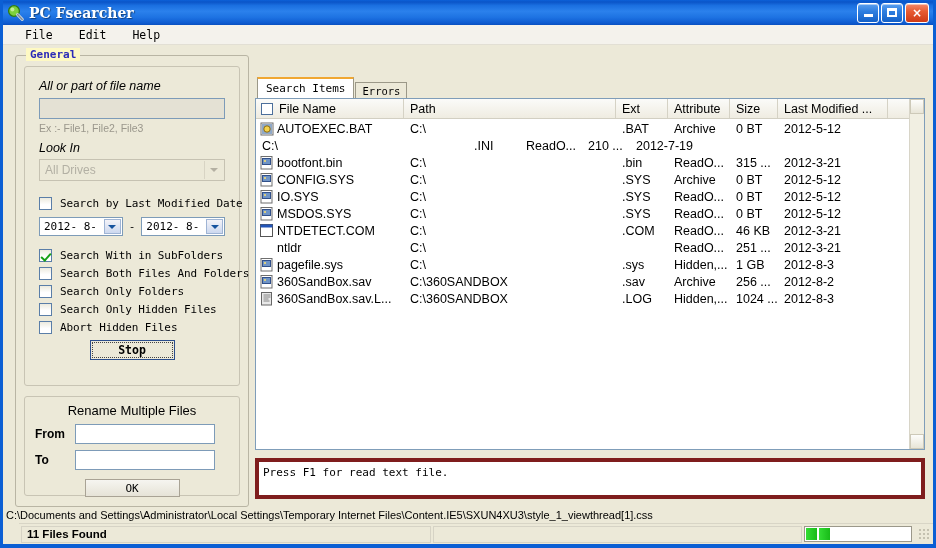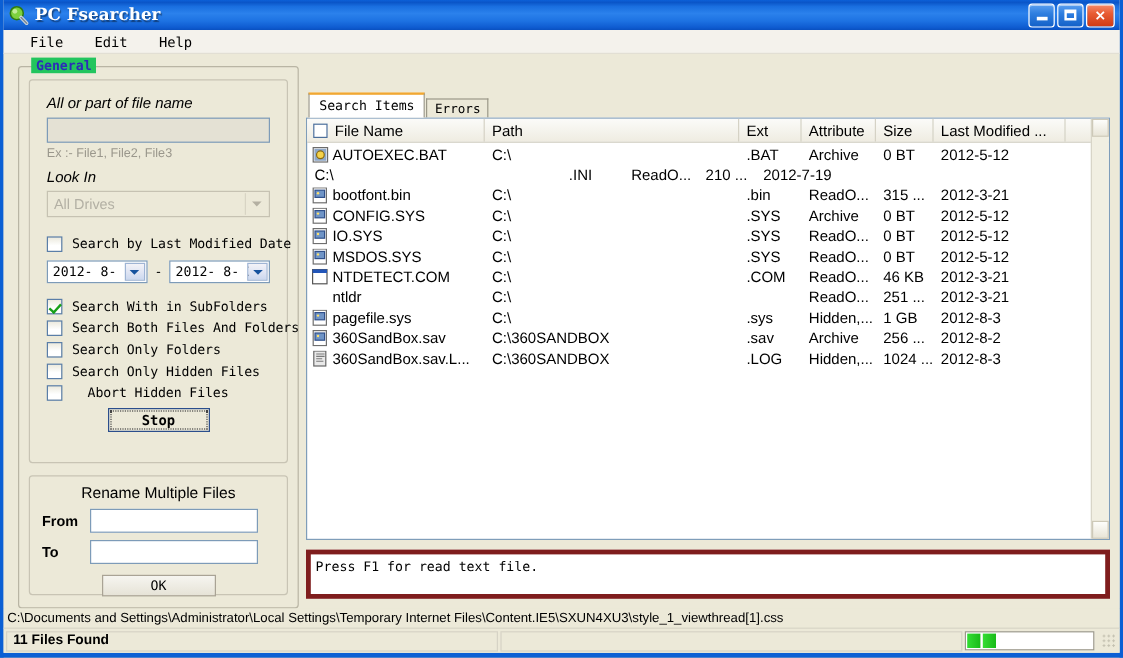--- a/index.html
+++ b/index.html
@@ -61,21 +61,21 @@
 
   
   .content { position:absolute; left:0; top:45px; right:0; bottom:37px; background:#ece9d8; }
 
   
   .groupbox {
     position:absolute; left:12px; top:10px; width:234px; height:452px;
     border:1px solid #b9b5a4; border-radius:3px; background:#ece9d8;
   }
   .groupbox > .gb-title {
-    position:absolute; left:10px; top:-8px; background:#22c55e; padding:0 4px;
+    position:absolute; left:10px; top:-8px; background:#fef9c3; padding:0 4px;
     font-family:"DejaVu Sans Mono", monospace; font-size:11px; color:#2c2cb8; font-weight:bold;
   }
   .inner-panel {
     position:absolute; left:8px; top:10px; width:216px; height:320px;
     border:1px solid #c8c4b4; border-radius:3px; background:#ece9d8;
   }
   .lbl {
     font-family:"Liberation Sans", sans-serif; font-size:12.5px; color:#000;font-style:italic;
   }
   .hint { font-size:10.5px; color:#9a978c; }
@@ -188,21 +188,21 @@
     color:#000;
   }
 
   
   .pathbar {
     position:absolute; left:0; right:0; bottom:21px; height:16px;
     background:#ece9d8; font-family:"Liberation Sans",sans-serif; font-size:11px;
     color:#000; padding-left:3px; overflow:hidden; white-space:nowrap; line-height:16px;
   }
   .statusbar {
-    position:absolute; left:0; right:0; bottom:0; height:21px;
+    position:absolute; left:16px; right:0; bottom:0; height:21px;
     background:#ece9d8; border-top:1px solid #d8d5c6;
     display:flex; align-items:center;
   }
   .sb-cell {
     height:17px; margin:2px 0 2px 2px; border:1px solid #d6d3c5;
     display:flex; align-items:center; padding-left:5px;
     font-size:11.5px; font-weight:bold; color:#000;
   }
   .sb-left { width:410px; }
   .sb-mid { flex:1 1 auto; margin-right:2px; }
@@ -308,21 +308,21 @@
               <span class="cblabel">Search Both Files And Folders</span>
             </div>
             <div class="cbrow" style="margin-bottom:5px;">
               <span class="cbox"></span>
               <span class="cblabel">Search Only Folders</span>
             </div>
             <div class="cbrow" style="margin-bottom:5px;">
               <span class="cbox"></span>
               <span class="cblabel">Search Only Hidden Files</span>
             </div>
-            <div class="cbrow" style="margin-bottom:5px;gap:13px;">
+            <div class="cbrow" style="margin-bottom:5px;">
               <span class="cbox"></span>
               <span class="cblabel">Abort Hidden Files</span>
             </div>
           </div>
 
           <div style="display:flex; justify-content:center; margin-top:6px;">
             <div class="stopbtn">Stop</div>
           </div>
         </div>
       </div>

